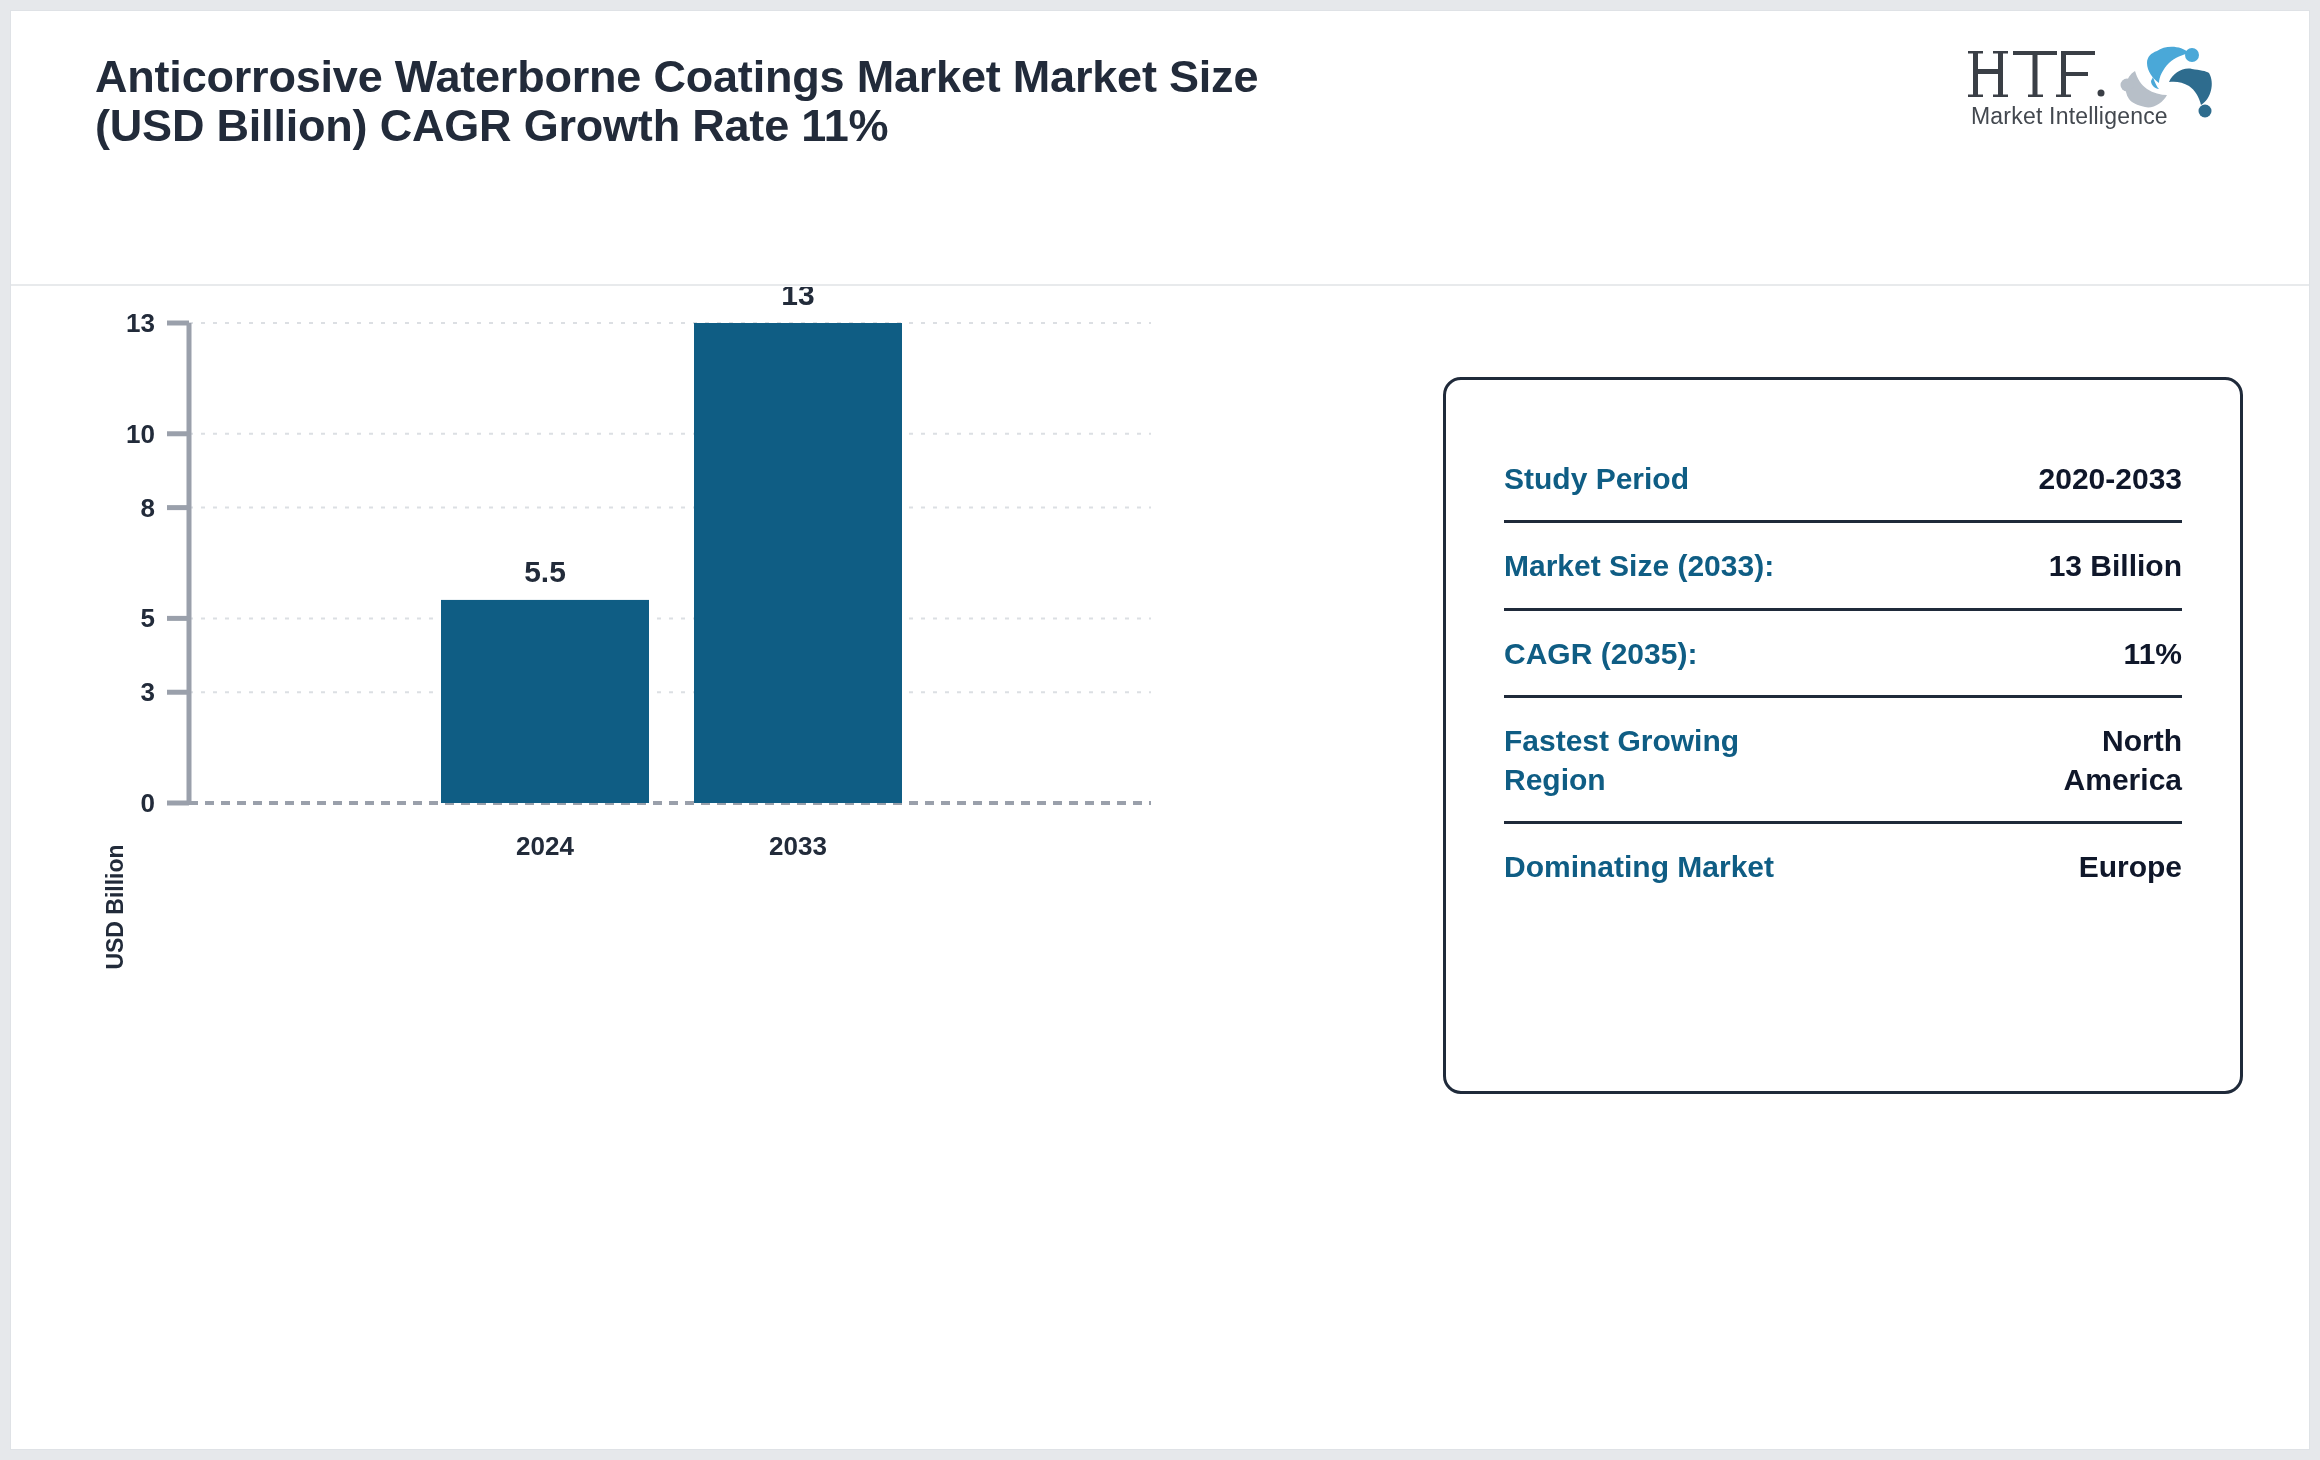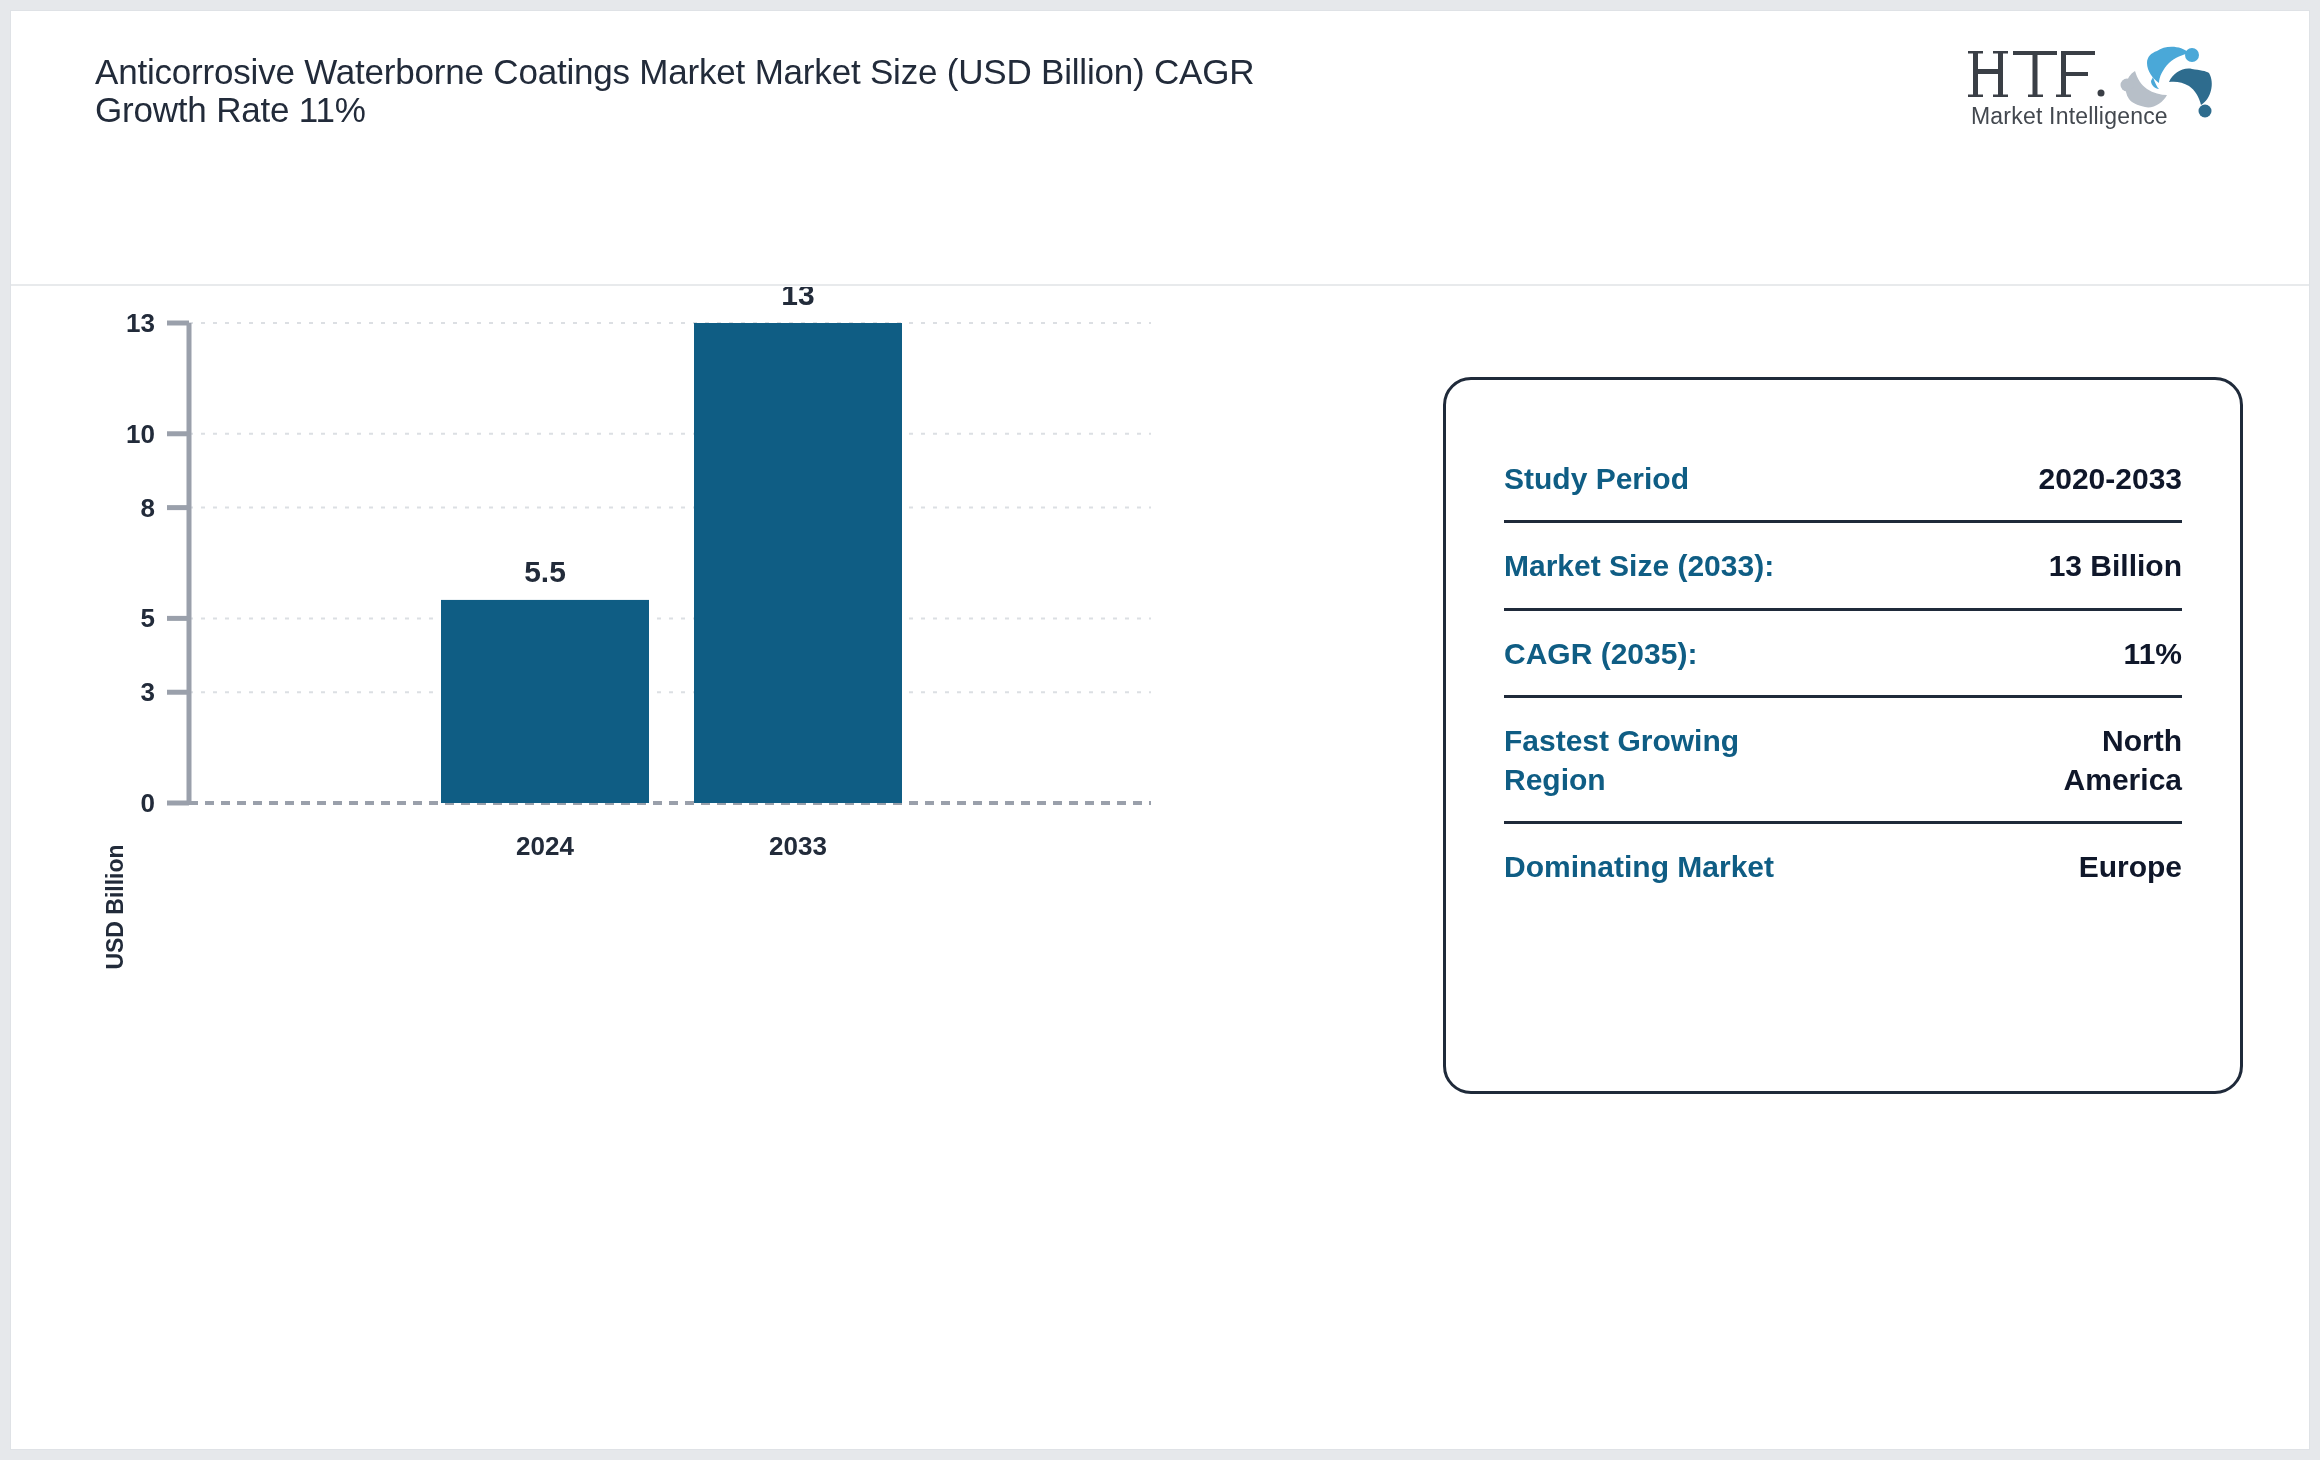--- a/index.html
+++ b/index.html
@@ -30,23 +30,23 @@
     width: 2300px;
     height: 275px;
     border-bottom: 2px solid #e8eaec;
   }
 
   #title {
     position: absolute;
     left: 84px;
     top: 42px;
     width: 1250px;
-    font-size: 35px;
+    font-size: 45px;
     line-height: 1.08;
-    font-weight: normal;
+    font-weight: bold;
     color: #222b3a;
     letter-spacing: -0.2px;
   }
 
   
   #logo {
     position: absolute;
     right: 86px;
     top: 34px;
     width: 260px;
@@ -113,21 +113,21 @@
   }
 
   
   #info-card {
     position: absolute;
     left: 1432px;
     top: 366px;
     width: 800px;
     height: 717px;
     border: 3px solid #1f2a3a;
-    border-radius: 28px;
+    border-radius: 18px;
     background: #ffffff;
     padding: 56px 58px 0 58px;
   }
 
   .card-row {
     display: flex;
     align-items: flex-start;
     justify-content: space-between;
     padding: 24px 0 22px 0;
     border-bottom: 3px solid #1f2a3a;

